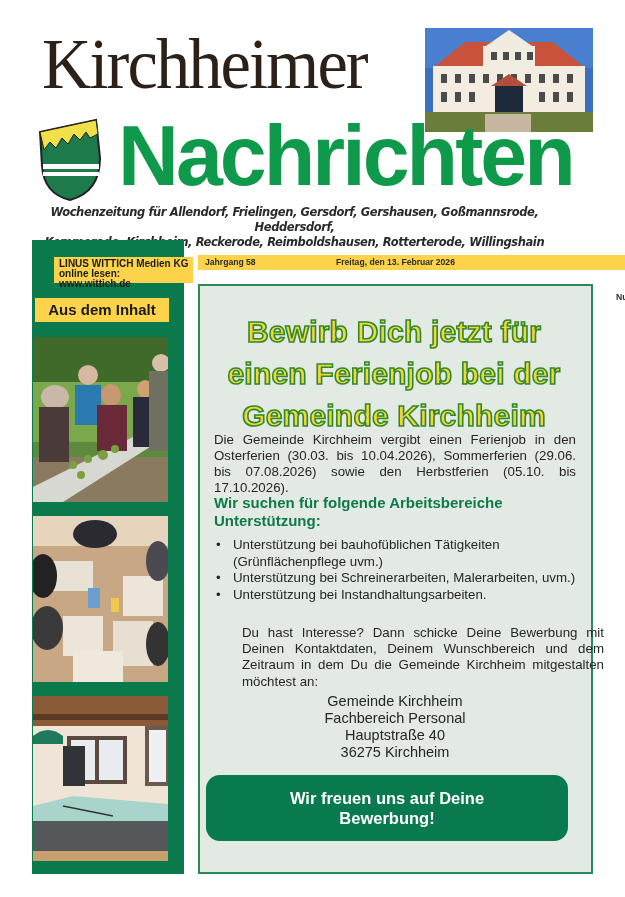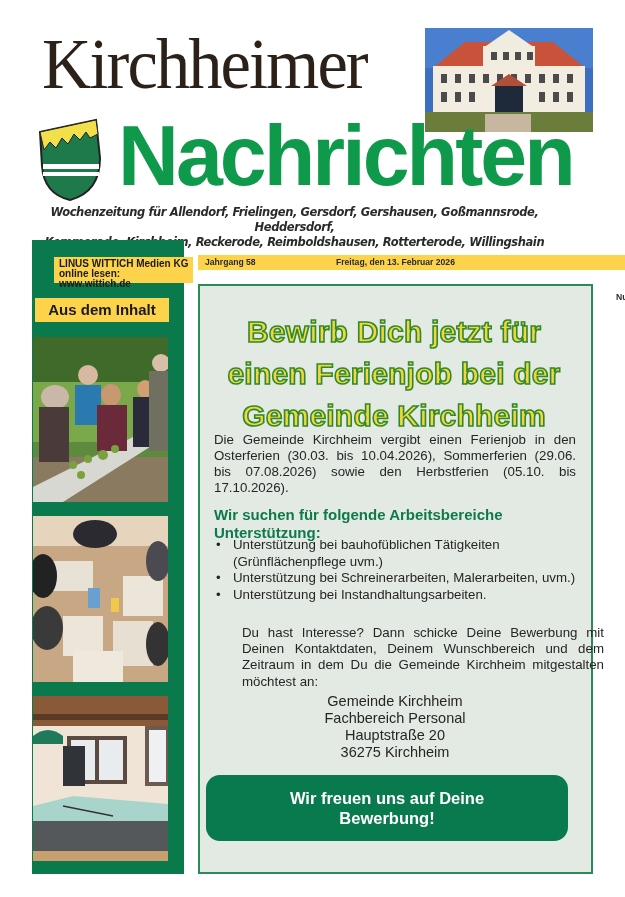--- a/index.html
+++ b/index.html
@@ -20,21 +20,21 @@
     .photo { left:33px; width:135px; overflow:hidden; }
 
     
     .hdr { left:198px; top:255px; width:466px; height:15px; background:#fcd34a; font-size:8.6px; font-weight:bold; line-height:15px; color:#2a2a2a; }
     .hdr span { position:absolute; top:0; }
 
     
     .mainbox { left:198px; top:284px; width:391px; height:586px; background:#e3e9e3; border:2px solid #2a8a5a; }
     .headline { left:208px; top:311px; width:372px; text-align:center; font-weight:bold; font-size:30px; line-height:42px; color:#f5d53b; -webkit-text-stroke:1.6px #2e8a2e; letter-spacing:0.2px; }
     .intro { left:214px; top:432px; width:362px; font-size:13.3px; line-height:16px; color:#262626; text-align:justify; }
-    .subhead { left:214px; top:494px; width:362px; font-size:15px; font-weight:bold; line-height:18px; color:#0e7a4a;margin-top:12px; }
+    .subhead { left:214px; top:494px; width:362px; font-size:15px; font-weight:bold; line-height:18px; color:#0e7a4a; }
     .bullets { left:214px; top:537px; width:362px; margin:0; padding:0; list-style:none; font-size:13.3px; line-height:16.5px; color:#262626; }
     .bullets li { position:relative; padding-left:19px; }
     .bullets li::before { content:"•"; position:absolute; left:2px; top:0; }
     .outro { left:214px; top:625px; width:362px; font-size:13.3px; line-height:16.2px; color:#262626; text-align:justify;margin-left:28px; }
     .address { left:214px; top:693px; width:362px; text-align:center; font-size:14.5px; line-height:17px; color:#262626; }
     .cta { left:206px; top:775px; width:362px; height:66px; background:#087a4e; border-radius:14px; color:#ffffff; text-align:center; font-weight:bold; font-size:16.5px; line-height:20px; display:flex; align-items:center; justify-content:center; }
   </style>
 </head>
 <body>
 
@@ -187,21 +187,21 @@
   <li>Unterstützung bei bauhofüblichen Tätigkeiten (Grünflächenpflege uvm.)</li>
   <li>Unterstützung bei Schreinerarbeiten, Malerarbeiten, uvm.)</li>
   <li>Unterstützung bei Instandhaltungsarbeiten.</li>
 </ul>
 
 <div class="abs outro">Du hast Interesse? Dann schicke Deine Bewerbung mit Deinen Kontaktdaten, Deinem Wunschbereich und dem Zeitraum in dem Du die Gemeinde Kirchheim mitgestalten möchtest an:</div>
 
 <div class="abs address">
   <div>Gemeinde Kirchheim</div>
   <div>Fachbereich Personal</div>
-  <div>Hauptstraße 20</div>
+  <div>Hauptstraße 40</div>
   <div>36275 Kirchheim</div>
 </div>
 
 <div class="abs cta">
   <div>
     <div>Wir freuen uns auf Deine</div>
     <div>Bewerbung!</div>
   </div>
 </div>
 

